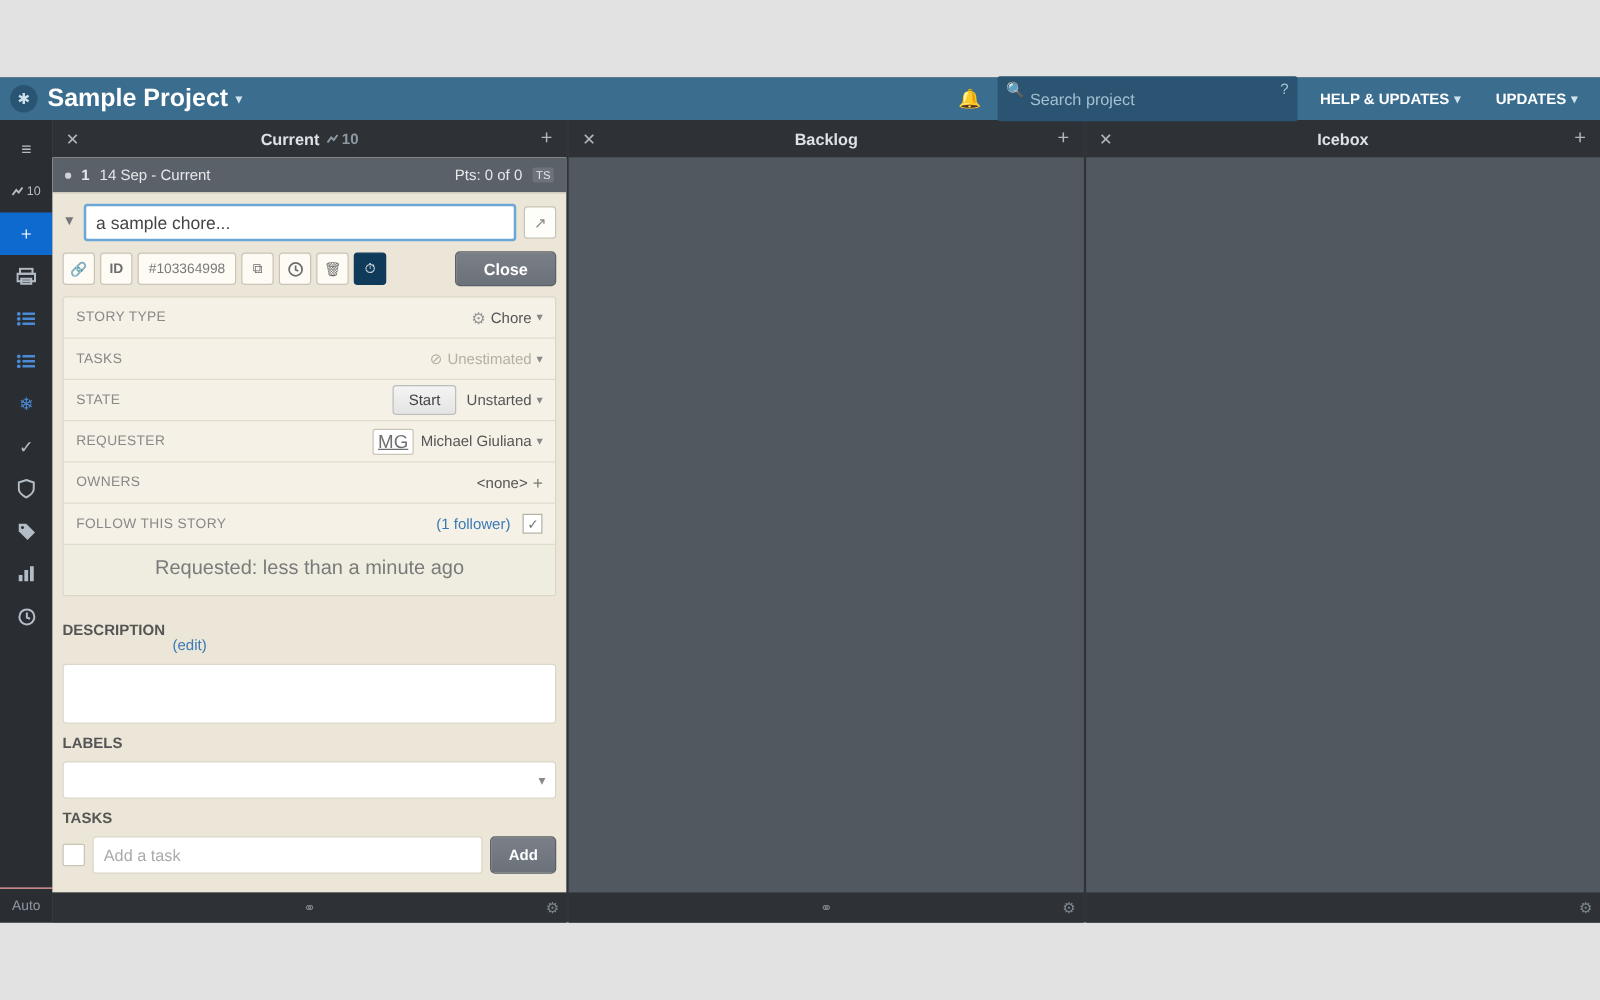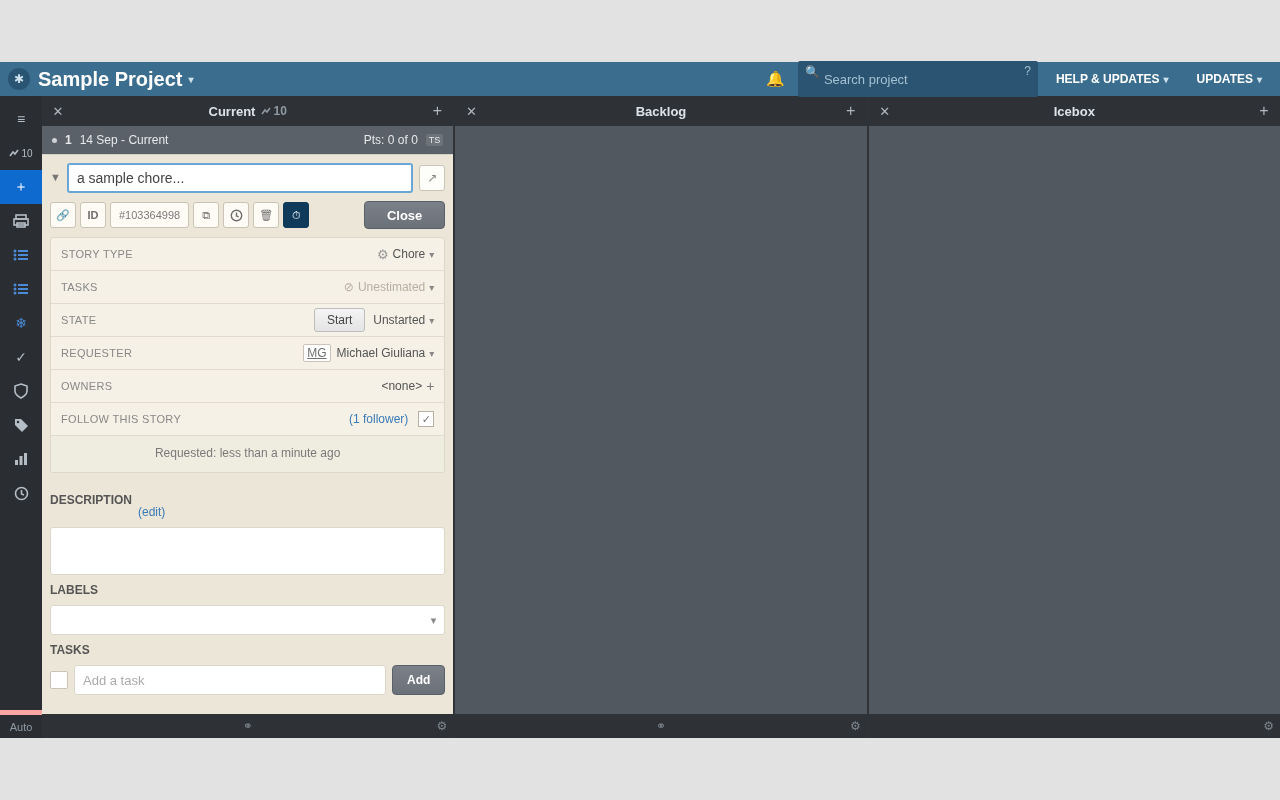--- a/index.html
+++ b/index.html
@@ -17,21 +17,21 @@
   .topbar .search-wrap .q { position: absolute; right: 7px; top: 3px; color: #a4c0d1; font-size: 12px; }
   .topbar .toplink { font-size: 12px; font-weight: 700; color: #fff; display: flex; align-items: center; gap: 4px; padding: 0 10px; text-align: center; }
   .topbar .caret-down::after { content: "▾"; font-size: 10px; color: #cfe3ef; }
   .columns-area { flex: 1; display: flex; min-height: 0; }
   .leftbar { width: 42px; background: #2a2e33; display: flex; flex-direction: column; align-items: center; padding-top: 6px; gap: 0; }
   .leftbar .lb-item { width: 42px; height: 34px; display: flex; align-items: center; justify-content: center; color: #b4bcc5; font-size: 14px; cursor: pointer; }
   .leftbar .lb-item.active { background: #0f6ad0; color: #fff; }
   .leftbar .lb-item.tiny-label { font-size: 10px; gap:2px; }
   .leftbar .lb-item svg { fill: currentColor; }
   .leftbar .lb-spacer { flex: 1; }
-  .leftbar .lb-footer { width: 100%; height: 28px; display:flex; align-items:center; justify-content:center; font-size: 11px; color: #8f99a2; border-top: 5px solid #fca5a5; }
+  .leftbar .lb-footer { width: 100%; height: 28px; display:flex; align-items:center; justify-content:center; font-size: 11px; color: #8f99a2; border-top: 1px solid #fca5a5; }
   .panel { flex: 1; min-width: 0; display: flex; flex-direction: column; background: #474d54; margin-right: 2px; }
   .panel-header { height: 30px; background: #2e3237; color: #dde2e8; display: flex; align-items: center; padding: 0 6px; font-size: 13px; }
   .panel-header .close-x { width: 20px; text-align: center; color: #b1b7bd; cursor: pointer; font-size: 13px; }
   .panel-header .title { flex: 1; text-align: center; font-weight: 600; display:flex; align-items:center; justify-content:center; gap:6px;}
   .panel-header .title .vel { color:#8f99a2; font-size:12px; display:flex; align-items:center; gap:2px;}
   .panel-header .plus { width: 20px; text-align: center; color: #b1b7bd; cursor: pointer; font-size: 16px; }
   .panel-body { flex: 1; overflow: hidden; background: #52585f; }
   .panel-footer { height: 24px; background: #2e3237; display:flex; align-items:center; justify-content:center; position:relative;}
   .panel-footer .link-icon { color:#7d858e; font-size:12px;}
   .panel-footer .gear-icon { position:absolute; right:6px; color:#7d858e; font-size:12px; cursor:pointer;}
@@ -54,24 +54,24 @@
   .toolbar-row .mini-btn.id-val { padding:12px 8px; color:#7a7a7a; }
   .toolbar-row .mini-btn.active { background:#0f3a5a; color:#fff; border-color:#0f3a5a; }
   .toolbar-row .close-btn { margin-left:auto; height:28px; padding:0 22px; border-radius:4px; background:linear-gradient(#7b8088,#6b7178); color:#fff; font-size:13px; font-weight:600; border:1px solid #5a6067; cursor:pointer; }
   .field-table { border:1px solid #dcd7c8; border-radius:3px; background:#f5f1e6; display:flex; flex-direction:column; overflow:hidden; }
   .field-row { display:flex; align-items:center; height:33px; padding:0 10px; border-bottom:1px solid #e1dccd; font-size:12px; color:#6f6f6f; }
   .field-row:last-of-type { border-bottom:none; }
   .field-row .flabel { flex:1; font-size:11px; letter-spacing:0.3px; color:#888; }
   .field-row .fval { display:flex; align-items:center; gap:4px; color:#555; }
   .field-row .fval .caret-down { font-size:10px; color:#888; }
   .field-row .start-btn { height:24px; padding:0 12px; background:linear-gradient(#f4f4f4,#e4e4e4); border:1px solid #bdbdbd; border-radius:3px; font-size:12px; color:#444; margin-right:8px; cursor:pointer;}
-  .field-row .avatar-chip { font-size:12px; border:1px solid #c9c4b5; padding:1px 3px; border-radius:2px; background:#fff;text-decoration:underline; }
+  .field-row .avatar-chip { font-size:15px; border:1px solid #c9c4b5; padding:1px 3px; border-radius:2px; background:#fff;text-decoration:underline; }
   .field-row .follow-link { color:#3a7ab7; }
   .field-row .follow-check { width:16px; height:16px; border:1px solid #b5b0a2; background:#fff; margin-left:6px; display:flex; align-items:center; justify-content:center; font-size:11px; color:#777; }
-  .requested-sub { text-align:center; font-size:12px; color:#7a7a7a; padding:10px 0 12px; background:#efece0;}
+  .requested-sub { text-align:center; font-size:16px; color:#7a7a7a; padding:10px 0 12px; background:#efece0;}
   .section-header { font-size:12px; font-weight:700; color:#555; display:flex; align-items:center; gap:6px; }
   .section-header .edit-link { font-size:12px; font-weight:400; color:#3a7ab7; cursor:pointer;margin-top:24px;}
   .desc-box { height:48px; border:1px solid #dcd7c8; border-radius:3px; background:#fff; }
   .labels-box { position:relative; }
   .labels-box .select-like { height:30px; border:1px solid #dcd7c8; border-radius:3px; background:#fff; display:flex; align-items:center; justify-content:flex-end; padding:0 8px; color:#888; font-size:11px; cursor:pointer;}
   .tasks-row { display:flex; gap:6px; align-items:center;justify-content:flex-end; }
   .tasks-row .task-check { width:18px; height:18px; border:1px solid #c9c4b5; background:#fff; border-radius:2px; }
   .tasks-row input { flex:1; height:30px; border:1px solid #dcd7c8; border-radius:3px; padding:0 8px; font-size:13px; color:#666; }
   .tasks-row input::placeholder { color:#aaa; }
   .tasks-row .add-btn { height:30px; padding:0 14px; background:linear-gradient(#7b8088,#6b7178); color:#fff; border:1px solid #5a6067; border-radius:4px; font-size:12px; font-weight:600; cursor:pointer;}

